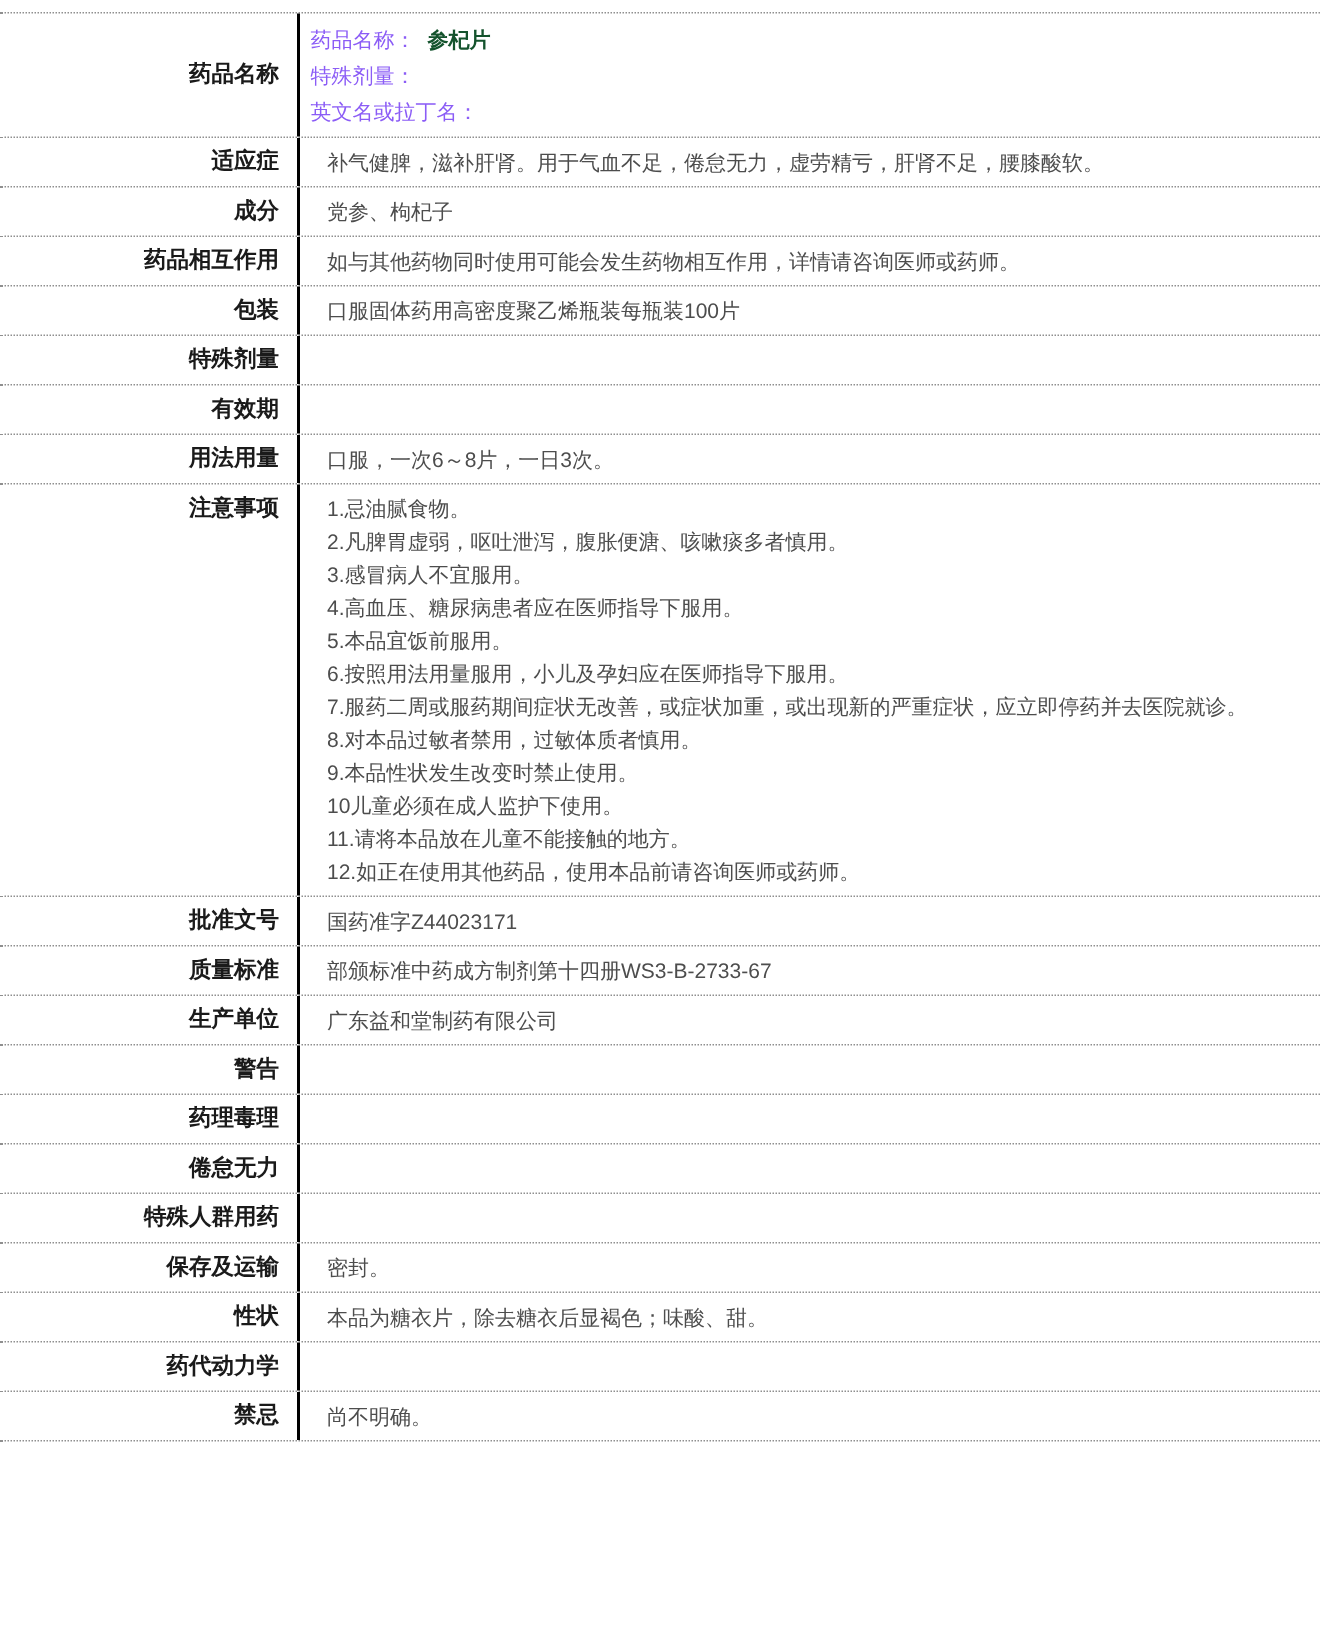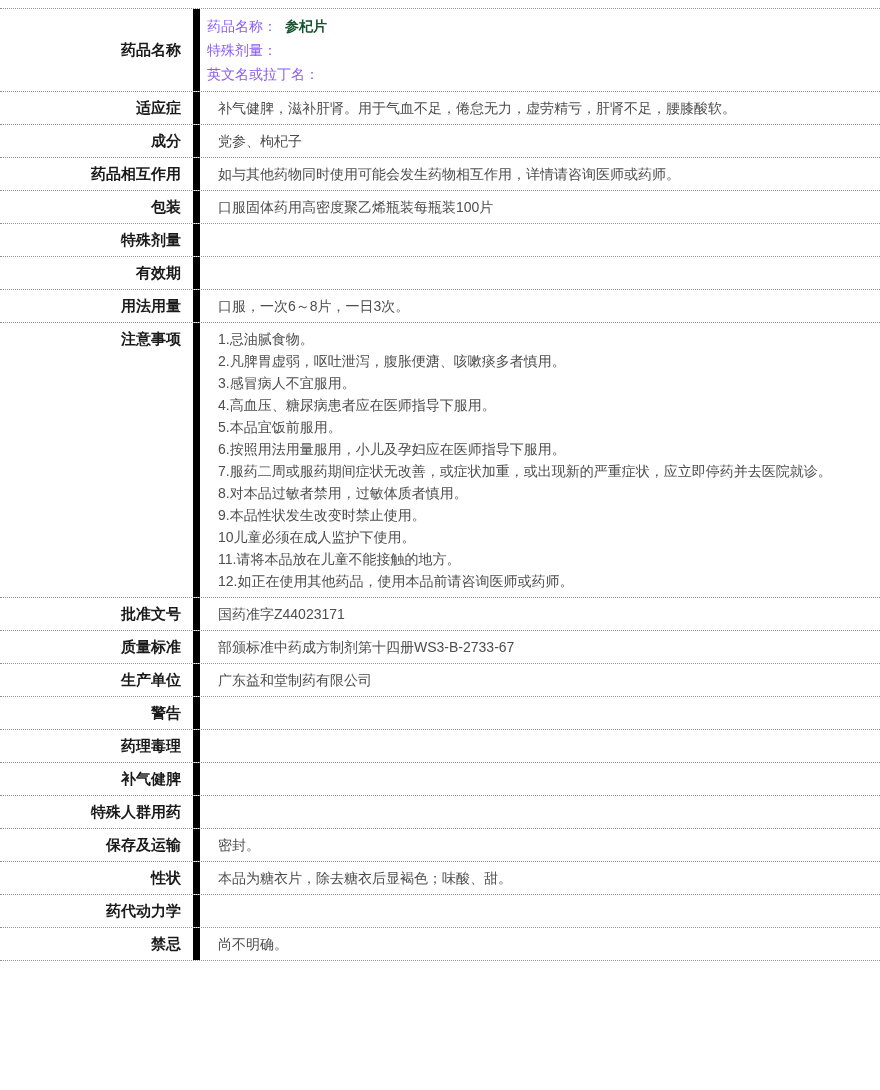--- a/index.html
+++ b/index.html
@@ -22,21 +22,21 @@
   }
   .row {
     display: flex;
     border-bottom: 1px dotted #8f8f8f;
     box-sizing: border-box;
   }
   .label-cell {
     width: 200px;
     flex: 0 0 200px;
     box-sizing: border-box;
-    border-right: 7px solid #000000;
+    border-right: 2px solid #000000;
     display: flex;
     justify-content: flex-end;
     align-items: center;
     text-align: left;
     padding: 5px 12px 5px 0;
     font-size: 15px;
     font-weight: bold;
     color: #1a1a1a;
     min-height: 32px;
     line-height: 22px;
@@ -171,21 +171,21 @@
       <div class="label-cell">警告</div>
       <div class="value-cell"></div>
     </div>
 
     <div class="row">
       <div class="label-cell">药理毒理</div>
       <div class="value-cell"></div>
     </div>
 
     <div class="row">
-      <div class="label-cell">补气健脾</div>
+      <div class="label-cell">倦怠无力</div>
       <div class="value-cell"></div>
     </div>
 
     <div class="row">
       <div class="label-cell">特殊人群用药</div>
       <div class="value-cell"></div>
     </div>
 
     <div class="row">
       <div class="label-cell">保存及运输</div>

